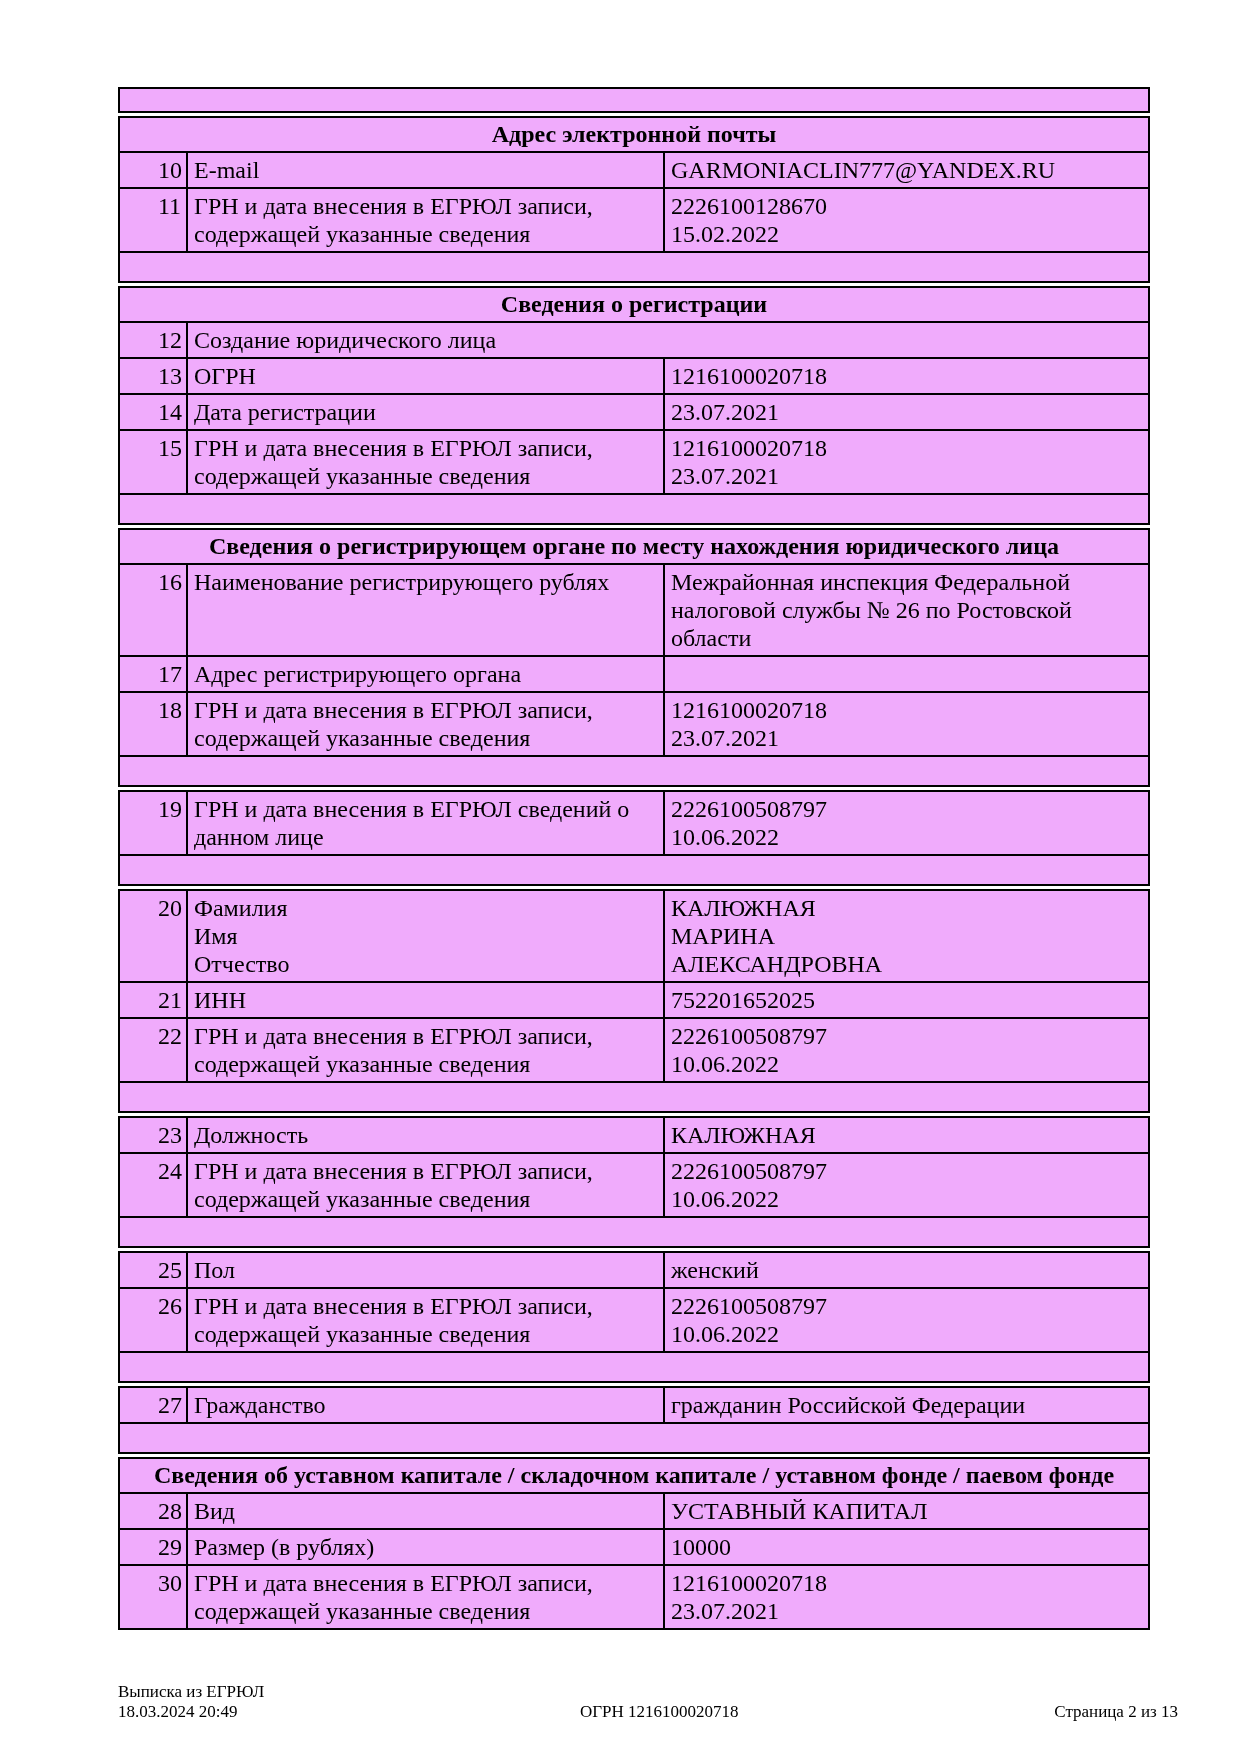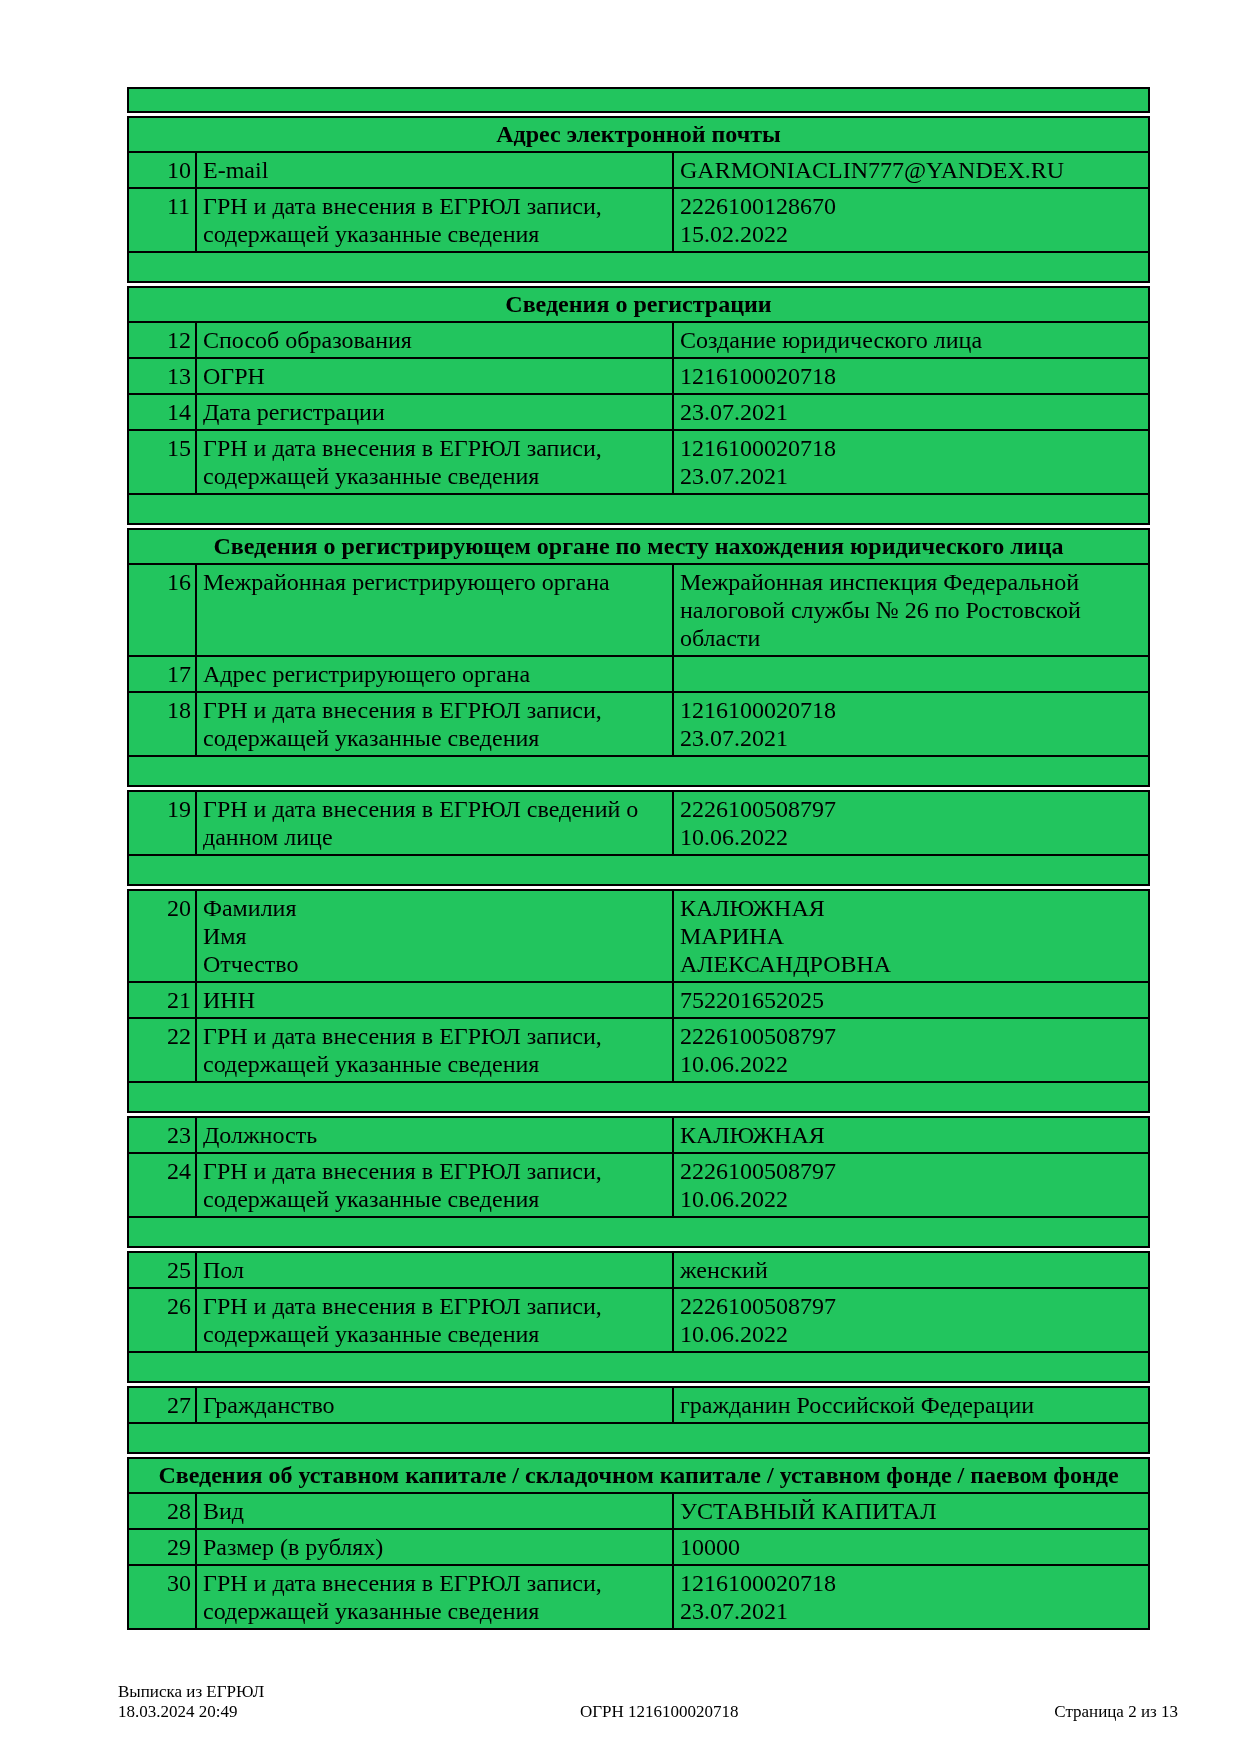--- a/index.html
+++ b/index.html
@@ -3,21 +3,21 @@
 <meta charset="utf-8">
 <style>
   html,body{margin:0;padding:0;background:#ffffff;}
   body{
     width:1240px;height:1755px;position:relative;
     font-family:"Liberation Serif", serif;color:#000;
     -webkit-font-smoothing:antialiased;
   }
   .doc{position:absolute;left:118px;top:87px;width:1032px;}
   .tbl{
-    border:2px solid #000;box-sizing:border-box;margin:0 0 3px 9px;background:#22c55e;
+    border:2px solid #000;box-sizing:border-box;margin:0 0 3px 0;background:#f0abfc;
   }
   .empty-box{height:26px;}
   .hdr{
     font-weight:bold;font-size:24px;line-height:29px;text-align:center;
     padding:2px 8px;border-bottom:2px solid #000;white-space:pre-line;
   }
   .row{display:flex;border-bottom:2px solid #000;}
   .tbl > .row:last-child{border-bottom:none;}
   .cell{
     font-size:24px;line-height:28px;padding:3px 6px;box-sizing:border-box;
@@ -57,21 +57,20 @@
       <div class="cell c-value">2226100128670
 15.02.2022</div>
     </div>
     <div class="spacer"></div>
   </div>
 
   <div class="tbl">
     <div class="hdr">Сведения о регистрации</div>
     <div class="row">
       <div class="cell c-num">12</div>
-      <div class="cell c-label">Способ образования</div>
       <div class="cell c-value">Создание юридического лица</div>
     </div>
     <div class="row">
       <div class="cell c-num">13</div>
       <div class="cell c-label">ОГРН</div>
       <div class="cell c-value">1216100020718</div>
     </div>
     <div class="row">
       <div class="cell c-num">14</div>
       <div class="cell c-label">Дата регистрации</div>
@@ -84,21 +83,21 @@
       <div class="cell c-value">1216100020718
 23.07.2021</div>
     </div>
     <div class="spacer"></div>
   </div>
 
   <div class="tbl">
     <div class="hdr">Сведения о регистрирующем органе по месту нахождения юридического лица</div>
     <div class="row">
       <div class="cell c-num">16</div>
-      <div class="cell c-label">Межрайонная регистрирующего органа</div>
+      <div class="cell c-label">Наименование регистрирующего рублях</div>
       <div class="cell c-value">Межрайонная инспекция Федеральной
 налоговой службы № 26 по Ростовской
 области</div>
     </div>
     <div class="row">
       <div class="cell c-num">17</div>
       <div class="cell c-label">Адрес регистрирующего органа</div>
     </div>
     <div class="row">
       <div class="cell c-num">18</div>

